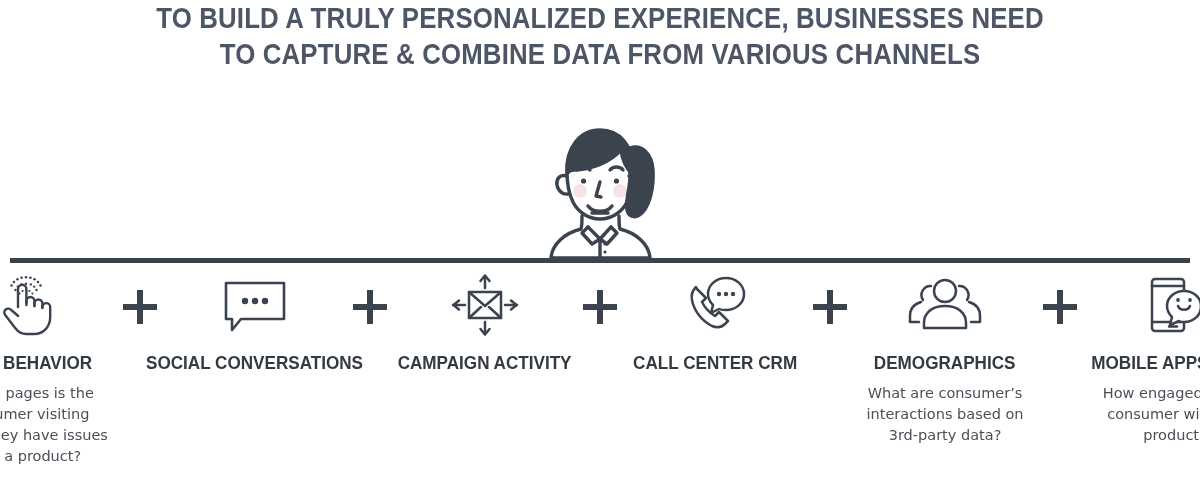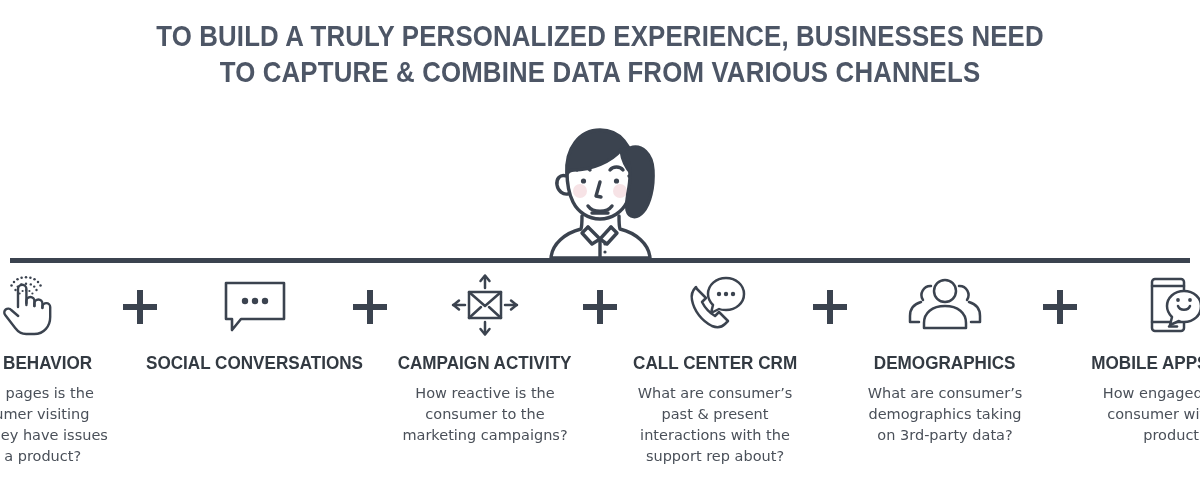--- a/index.html
+++ b/index.html
@@ -10,21 +10,20 @@
     width: 1200px;
     height: 490px;
     background: #ffffff;
     font-family: "Liberation Sans", sans-serif;
     overflow: hidden;
     position: relative;
   }
 
   
   .title-block {
-    padding-top: 18px;
     text-align: center;
   }
   .title-line {
     display: block;
     font-family: "Liberation Sans Narrow", "Liberation Sans", sans-serif;
     font-weight: 700;
     font-size: 30px;
     line-height: 36px;
     letter-spacing: 0.2px;
     color: #4d5666;
@@ -261,21 +260,20 @@
           <path d="M35 50 v12"></path>
             <path d="M30.5 57 l4.5 5.5 l4.5 -5.5"></path>
           <path d="M15 33 h-12"></path>
             <path d="M9 28.5 l-5.5 4.5 l5.5 4.5"></path>
           <path d="M55 33 h12"></path>
             <path d="M61 28.5 l5.5 4.5 l-5.5 4.5"></path>
         </g>
       </svg>
     </div>
     <div class="channel-title">CAMPAIGN ACTIVITY</div>
-    <div class="channel-desc">How reactive is the consumer to the marketing campaigns?</div>
   </div>
 
   <div class="plus">
     <div class="plus-glyph"></div>
   </div>
 
   <div class="channel">
     <div class="channel-icon">
       <svg width="66" height="62" viewBox="0 0 66 62">
         <g fill="none" stroke="#3b434f" stroke-width="2.5" stroke-linecap="round" stroke-linejoin="round">
@@ -285,42 +283,41 @@
                    l-8 4 l2 -8 c-3 -3 -5 -7 -5 -11 c0 -9 8 -16 18 -16 z"></path>
         </g>
         <g fill="#3b434f" stroke="none">
           <circle cx="37" cy="20" r="2.2"></circle>
           <circle cx="44" cy="20" r="2.2"></circle>
           <circle cx="51" cy="20" r="2.2"></circle>
         </g>
       </svg>
     </div>
     <div class="channel-title">CALL CENTER CRM</div>
-    <div class="channel-desc">What are consumer’s past &amp; present interactions with the support rep about?</div>
   </div>
 
   <div class="plus">
     <div class="plus-glyph"></div>
   </div>
 
   <div class="channel">
     <div class="channel-icon">
       <svg width="74" height="58" viewBox="0 0 74 58">
         <g fill="none" stroke="#3b434f" stroke-width="2.5" stroke-linecap="round" stroke-linejoin="round">
           <path d="M23 10 a9 9 0 0 0 -8 14"></path>
           <path d="M13 26 c-7 2 -11 7 -11 14 v6 h9"></path>
           <path d="M51 10 a9 9 0 0 1 8 14"></path>
           <path d="M61 26 c7 2 11 7 11 14 v6 h-9"></path>
           <circle cx="37" cy="15" r="11"></circle>
           <path d="M37 30 c-13 0 -21 7 -21 17 v5 h42 v-5 c0 -10 -8 -17 -21 -17 z"></path>
         </g>
       </svg>
     </div>
     <div class="channel-title">DEMOGRAPHICS</div>
-    <div class="channel-desc">What are consumer’s demographics taking on 3rd-party data?</div>
+    <div class="channel-desc">What are consumer’s interactions based on 3rd-party data?</div>
   </div>
 
   <div class="plus">
     <div class="plus-glyph"></div>
   </div>
 
   <div class="channel">
     <div class="channel-icon">
       <svg width="68" height="62" viewBox="0 0 68 62">
         <g fill="none" stroke="#3b434f" stroke-width="2.5" stroke-linecap="round" stroke-linejoin="round">

